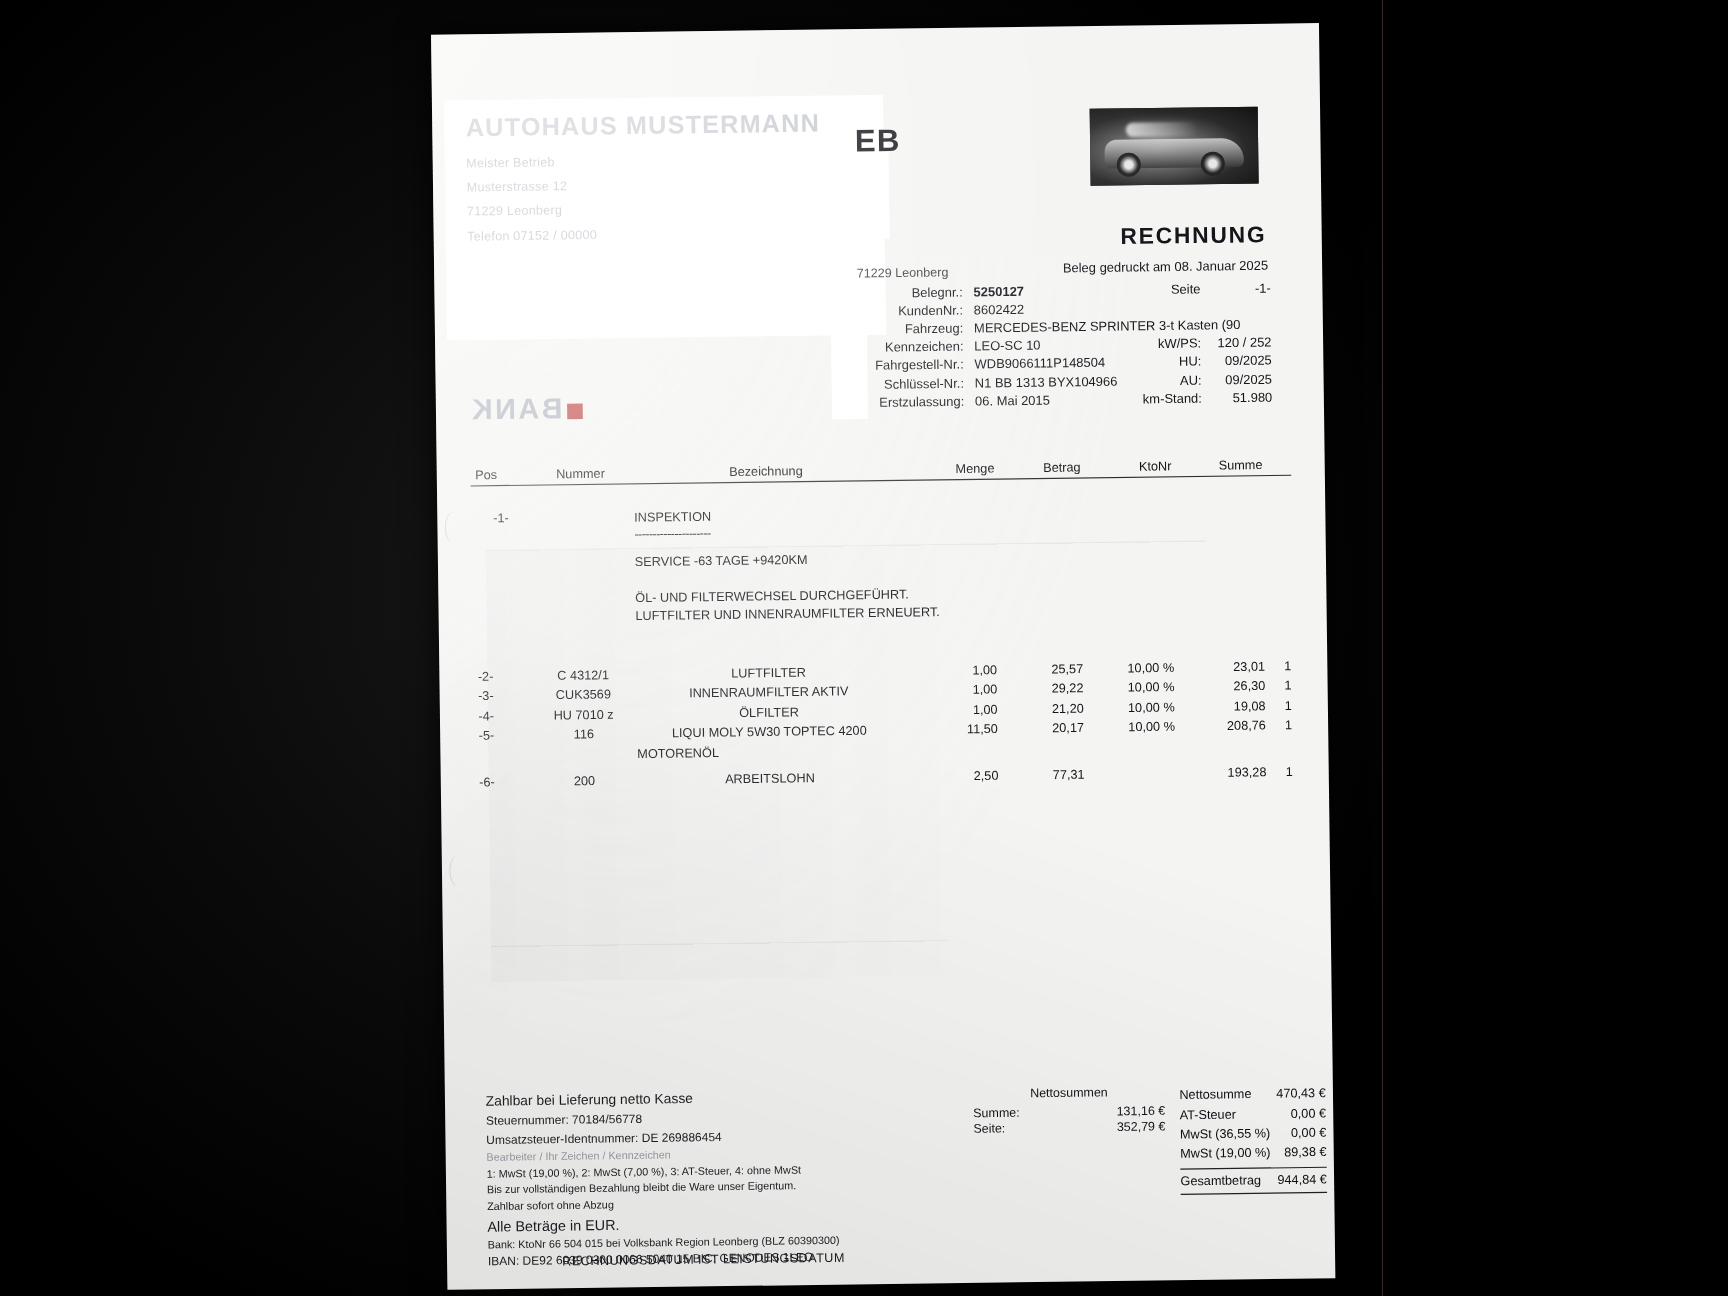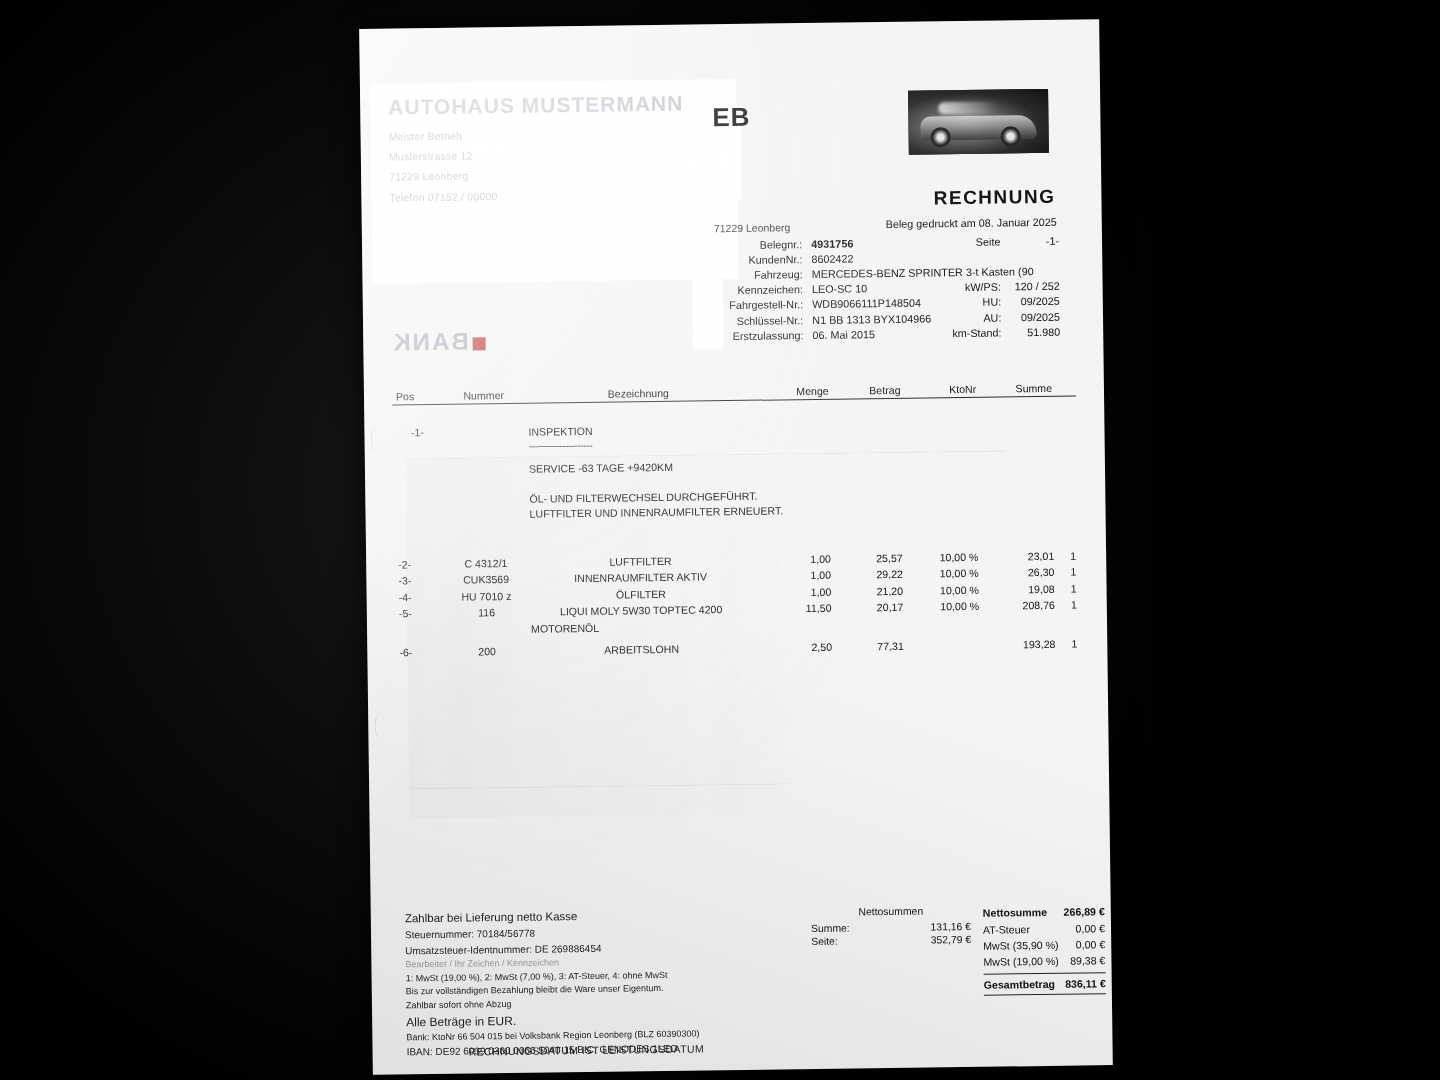--- a/index.html
+++ b/index.html
@@ -295,21 +295,21 @@
     position: absolute;
     left: 612px;
     top: 884px;
     width: 122px;
     font-size: 10.6px;
     color: #0f0f14;
   }
   .totals .trow { display: flex; justify-content: space-between; padding: 2.2px 0; }
   .totals .trow .v { font-weight: normal; }
   .totals .trow.strong .k,
-  .totals .trow.strong .v { font-weight: bold; }
+  .totals .trow.strong .v { font-weight: normal; }
   .totals .sep { border-top: 1px solid #222; margin: 3px 0 2px; }
   .totals .sep2 { border-bottom: 1px solid #222; margin-top: 2px; }
 
   .bottom-note {
     position: absolute;
     left: 96px;
     top: 1018px;
     font-size: 10.5px;
     letter-spacing: .4px;
     color: #1b1b20;
@@ -391,21 +391,21 @@
       <div class="doc-title">RECHNUNG</div>
 
       <div class="addr-city">71229 Leonberg</div>
 
       <div class="meta">
         <div class="printed">Beleg gedruckt am 08. Januar 2025</div>
         <table>
           <tbody>
               <tr>
             <td class="lbl">Belegnr.:</td>
-            <td class="val"><b>4931756</b></td>
+            <td class="val"><b>5250127</b></td>
             <td class="val2">Seite</td>
             <td class="val3">-1-</td>
           </tr>
           <tr>
             <td class="lbl">KundenNr.:</td>
             <td class="val">8602422</td>
             <td class="val2"></td>
             <td class="val3"></td>
           </tr>
           <tr>
@@ -539,38 +539,38 @@
         </div>
         <div class="nrow">
           <span class="k">Seite:</span>
           <span class="v">352,79 €</span>
         </div>
       </div>
 
       <div class="totals">
         <div class="trow strong">
           <span class="k">Nettosumme</span>
-          <span class="v">266,89 €</span>
+          <span class="v">470,43 €</span>
         </div>
         <div class="trow">
           <span class="k">AT-Steuer</span>
           <span class="v">0,00 €</span>
         </div>
         <div class="trow">
-          <span class="k">MwSt (35,90 %)</span>
+          <span class="k">MwSt (36,55 %)</span>
           <span class="v">0,00 €</span>
         </div>
         <div class="trow">
           <span class="k">MwSt (19,00 %)</span>
           <span class="v">89,38 €</span>
         </div>
         <div class="sep"></div>
         <div class="trow strong">
           <span class="k">Gesamtbetrag</span>
-          <span class="v">836,11 €</span>
+          <span class="v">944,84 €</span>
         </div>
         <div class="sep2"></div>
       </div>
 
       <div class="bottom-note">RECHNUNGSDATUM IST LEISTUNGSDATUM</div>
 
     </div>
   </div>
 </div>
 

